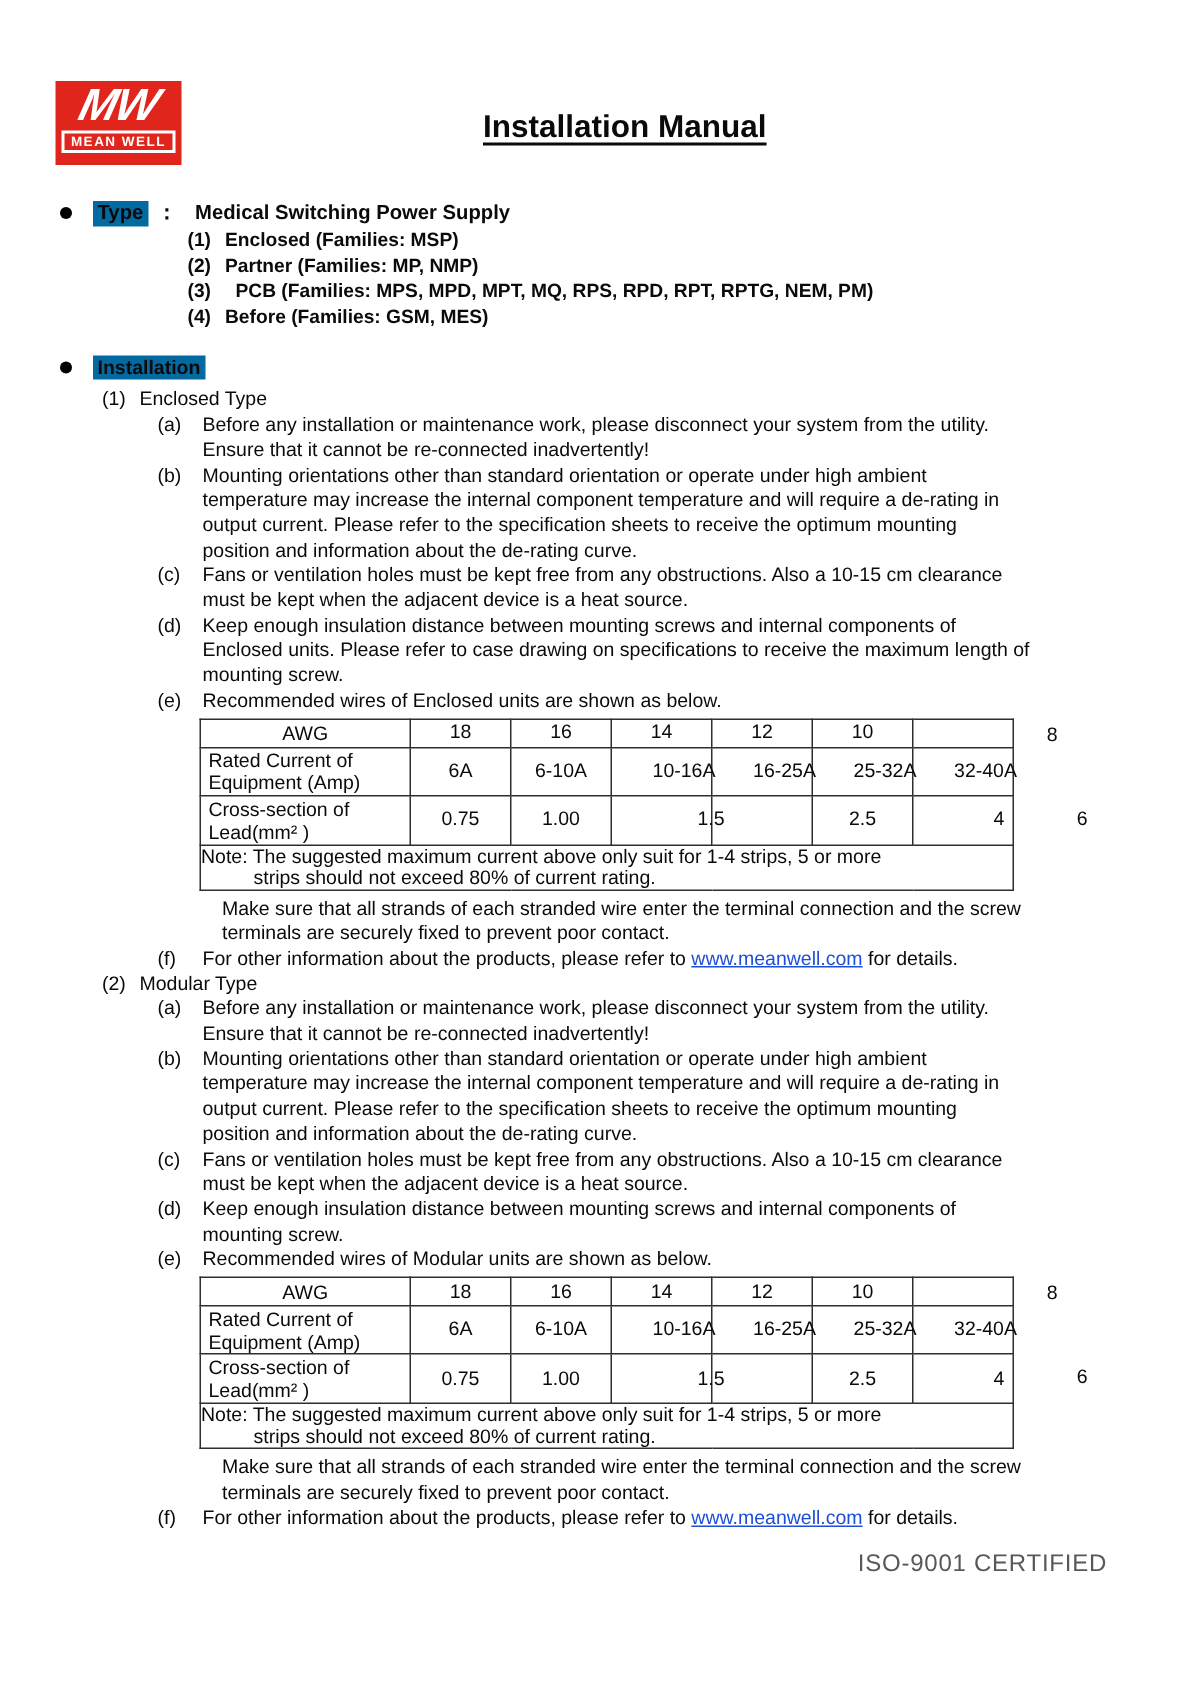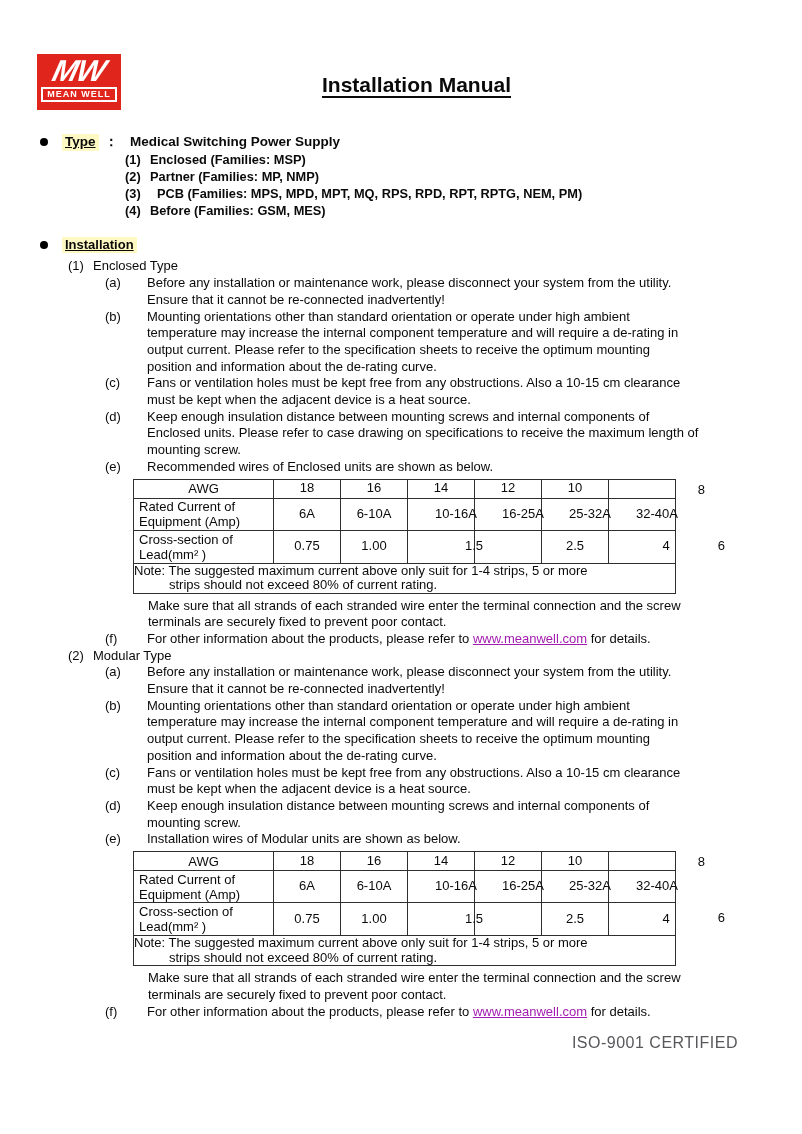--- a/index.html
+++ b/index.html
@@ -21,43 +21,43 @@
   
   .footer{position:absolute;right:64px;top:1034px;text-align:right;}
   .iso{color:#58585c;font-size:16px;letter-spacing:.5px;}
   .slogan{margin-top:5px;font-family:"DejaVu Serif",serif;font-style:italic;font-weight:bold;
           font-size:14px;letter-spacing:1.5px;color:#222;}
 
   
   .doc{position:absolute;left:0;top:134px;right:0;font-size:13px;line-height:16.7px;}
   .dot{width:8px;height:8px;border-radius:50%;background:#000;display:inline-block;flex:none;
        margin-right:14px;align-self:center;}
-  .hl{background:#fef9c3;padding:0 3px;text-decoration:underline;}
+  .hl{background:#0369a1;padding:0 3px;}
   .bold{font-weight:bold;}
   .nowrap{white-space:nowrap;}
 
   .type-head{margin-left:40px;display:flex;align-items:baseline;font-size:13.5px;}
   .type-head .colon{margin:0 12px 0 6px;font-weight:bold;}
   .type-item{margin-left:125px;display:flex;font-weight:bold;font-size:12.8px;line-height:17px;}
   .type-item .mk{width:25px;flex:none;}
   .type-item.pad3 .txt{padding-left:7px;}
 
   .sec-head{margin-left:40px;margin-top:18px;display:flex;align-items:center;}
 
   .numrow{margin-left:68px;margin-top:5px;display:flex;}
   .numrow .mk{width:25px;flex:none;}
 
   .li{margin-left:105px;display:flex;}
   .li .mk{width:30px;flex:none;}
-  .li .lines > div{white-space:nowrap;margin-left:12px;}
+  .li .lines > div{white-space:nowrap;}
 
   .cont{margin-left:135px;}
   .cont > div{white-space:nowrap;margin-left:13px;}
 
-  a.mw-link{color:#a21caf;text-decoration:underline;}
+  a.mw-link{color:#1d4ed8;text-decoration:underline;}
 
   
   .tbl-wrap{margin-left:133px;margin-top:3px;margin-bottom:4px;position:relative;width:542px;}
   table.wire{border-collapse:collapse;table-layout:fixed;width:542px;font-size:13px;}
   table.wire col.c0{width:140px;}
   table.wire col.c{width:67px;}
   table.wire td{border:1px solid #2e2e2e;padding:0;vertical-align:middle;overflow:visible;}
   table.wire td.lbl{padding-left:5px;line-height:15px;}
   table.wire td.val{text-align:center;}
   tr.r-awg td{height:18px;}
@@ -261,21 +261,21 @@
     <div class="li">
       <span class="mk">(d)</span>
       <div class="lines">
         <div>Keep enough insulation distance between mounting screws and internal components of</div>
         <div>mounting screw.</div>
       </div>
     </div>
     <div class="li">
       <span class="mk">(e)</span>
       <div class="lines">
-        <div>Installation wires of Modular units are shown as below.</div>
+        <div>Recommended wires of Modular units are shown as below.</div>
       </div>
     </div>
 
     <div class="tbl-wrap">
       <table class="wire">
         <colgroup>
             <col class="c0">
             <col class="c">
             <col class="c">
             <col class="c">

